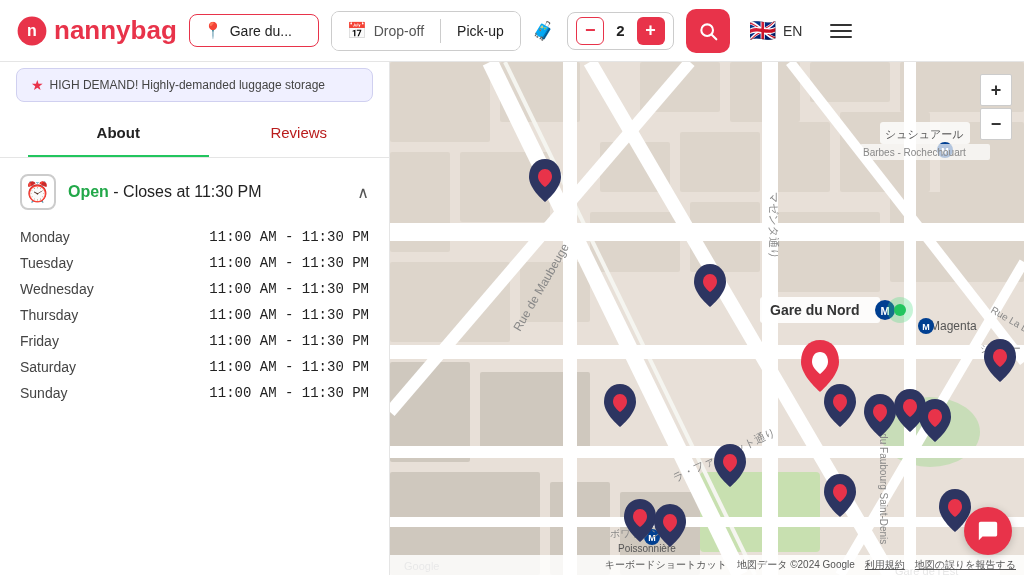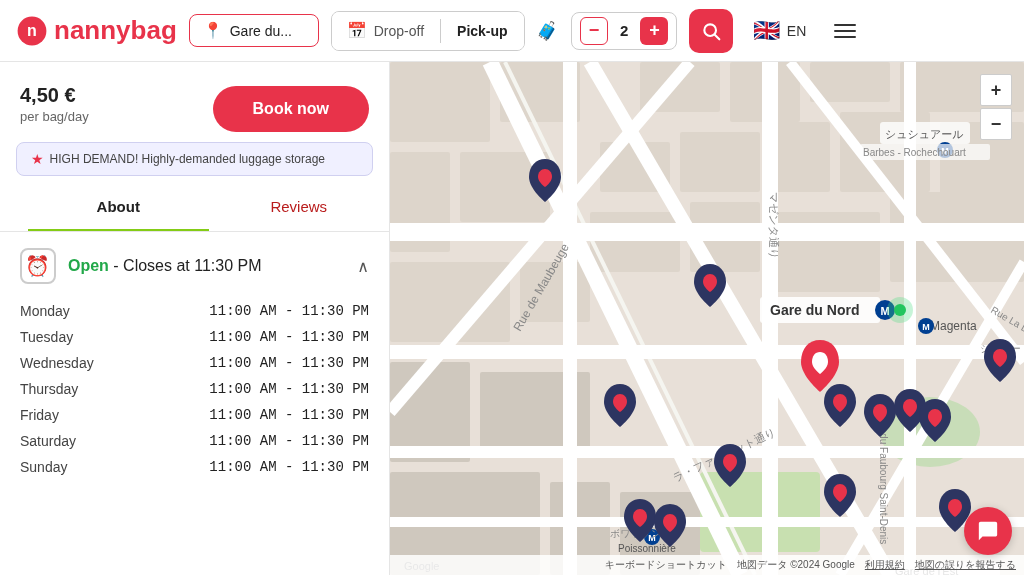--- a/index.html
+++ b/index.html
@@ -26,21 +26,21 @@
     .dropoff-pickup {
       display: flex; align-items: center; gap: 0;
       border: 1.5px solid #ccc; border-radius: 8px; overflow: hidden;
       background: #fff; height: 40px;
     }
     .dp-btn {
       display: flex; align-items: center; gap: 6px;
       padding: 0 16px; font-size: 14px; cursor: pointer;
       background: #fff; border: none; height: 100%; color: #555;
     }
-    .dp-btn.active { font-weight: 700; color: #222; }
+    .dp-btn.active { font-weight: 400; color: #222; }
     .dp-divider { width: 1px; height: 24px; background: #ccc; }
     .luggage-icon { font-size: 18px; color: #555; }
 
     .bag-counter {
       display: flex; align-items: center; gap: 8px;
       border: 1.5px solid #ccc; border-radius: 8px; padding: 4px 8px;
       background: #fff;
     }
     .counter-btn {
       width: 28px; height: 28px; border-radius: 6px;
@@ -101,21 +101,21 @@
     }
     .demand-star { color: #e8334a; font-size: 14px; }
 
     .tabs { display: flex; border-bottom: 1px solid #e5e5e5; margin: 0 0 0 0; }
     .tab {
       flex: 1; text-align: center; padding: 14px 0;
       font-size: 15px; font-weight: 500; color: #b91c1c;
       cursor: pointer; background: none; border: none;
       border-bottom: 2px solid transparent;
     }
-    .tab.active { color: #222; font-weight: 700; border-bottom: 2px solid #84cc16; margin-left: 28px; }
+    .tab.active { color: #222; font-weight: 700; border-bottom: 2px solid #22c55e; margin-left: 28px; }
 
     .hours-section { padding: 16px 20px 0; }
     .hours-header {
       display: flex; align-items: center; justify-content: space-between;
       cursor: pointer;
     }
     .hours-left { display: flex; align-items: center; gap: 12px; }
     .clock-icon {
       width: 36px; height: 36px; border: 2px solid #ccc; border-radius: 8px;
       display: flex; align-items: center; justify-content: center;
@@ -221,27 +221,20 @@
     <span></span>
     <span></span>
     <span></span>
   </button>
 </header>
 
 <div class="main">
 
   <div class="left-panel">
 
-    <div class="price-book-row">
-      <div>
-        <div class="price">4,50 €</div>
-        <div class="per-day">per bag/day</div>
-      </div>
-      <button class="book-btn">Book now</button>
-    </div>
 
     <div class="demand-banner">
       <span class="demand-star">★</span>
       <span>HIGH DEMAND! Highly-demanded luggage storage</span>
     </div>
 
     <div class="tabs">
       <button class="tab active">About</button>
       <button class="tab">Reviews</button>
     </div>

